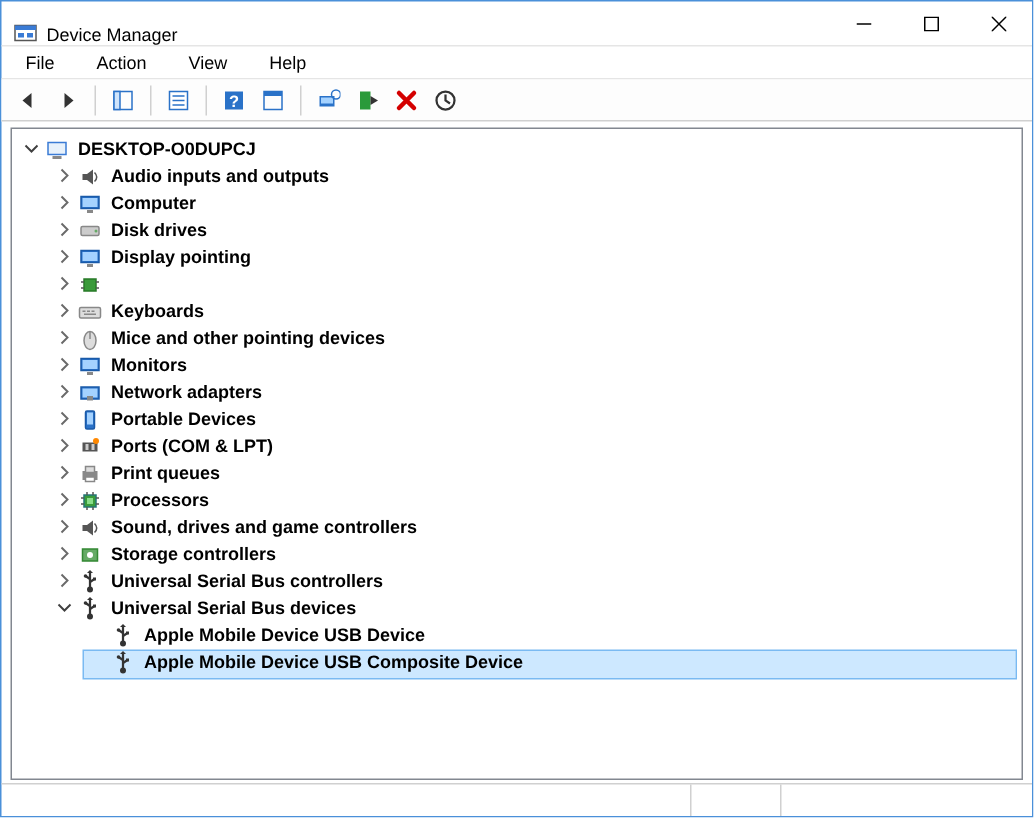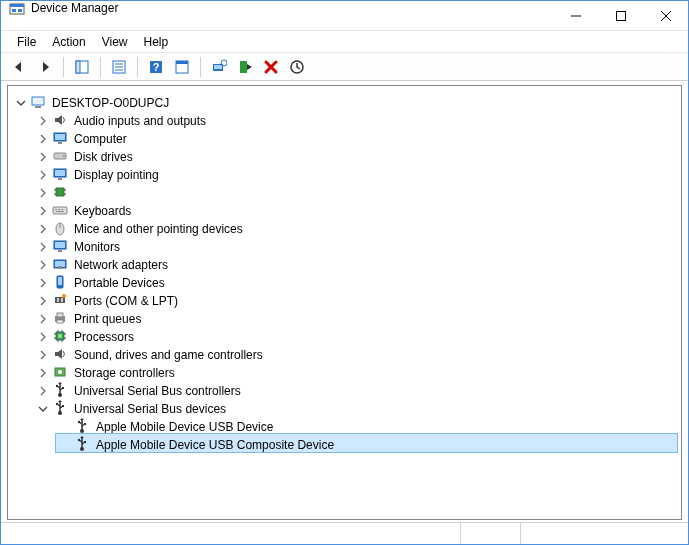--- a/index.html
+++ b/index.html
@@ -14,21 +14,21 @@
     width: 689px;
     height: 545px;
     border: 1px solid #4a90d9;
     display: flex;
     flex-direction: column;
     background: #fff;
   }
   .titlebar {
     height: 30px;
     display: flex;
-    align-items: flex-start;
+    align-items: flex-end;
     padding: 0 0 0 8px;
     border-bottom: 1px solid #e5e5e5;
   }
   .titlebar .app-icon {
     width: 16px; height: 16px;
     margin-right: 6px;
   }
   .titlebar .title {
     flex: 1;
     font-size: 12px;
@@ -44,21 +44,21 @@
     align-items: center;
     justify-content: center;
     font-family: "Segoe UI Symbol", sans-serif;
   }
   .win-btn svg { display:block; }
   .menubar {
     height: 22px;
     display: flex;
     align-items: center;
     padding: 0 8px;
-    gap: 0;
+    gap: 12px;
     border-bottom: 1px solid #e5e5e5;
   }
   .menu-item {
     padding: 2px 8px;
     cursor: default;
   }
   .toolbar {
     height: 28px;
     display: flex;
     align-items: center;
@@ -88,25 +88,26 @@
     overflow: auto;
     border: 1px solid #828790;
     margin: 4px 6px 2px 6px;
     padding: 6px 4px;
     background: #fff;
   }
   .tree-root { list-style: none; margin:0; padding:0; }
   .tree-root ul { list-style: none; margin:0; padding:0 0 0 22px; }
   .row {
     display: flex;
-    align-items: flex-end;
+    align-items: flex-start;
     height: 18px;
     padding: 0 2px;
     gap: 2px;
     white-space: nowrap;
+    font-weight: bold;
   }
   .row.sel {
     background: #cde8ff;
     outline: 1px solid #7abaf2;
   }
   .tw {
     width: 14px; height: 14px;
     display:flex; align-items:center; justify-content:center;
     color:#6a6a6a;
     font-size: 10px;

